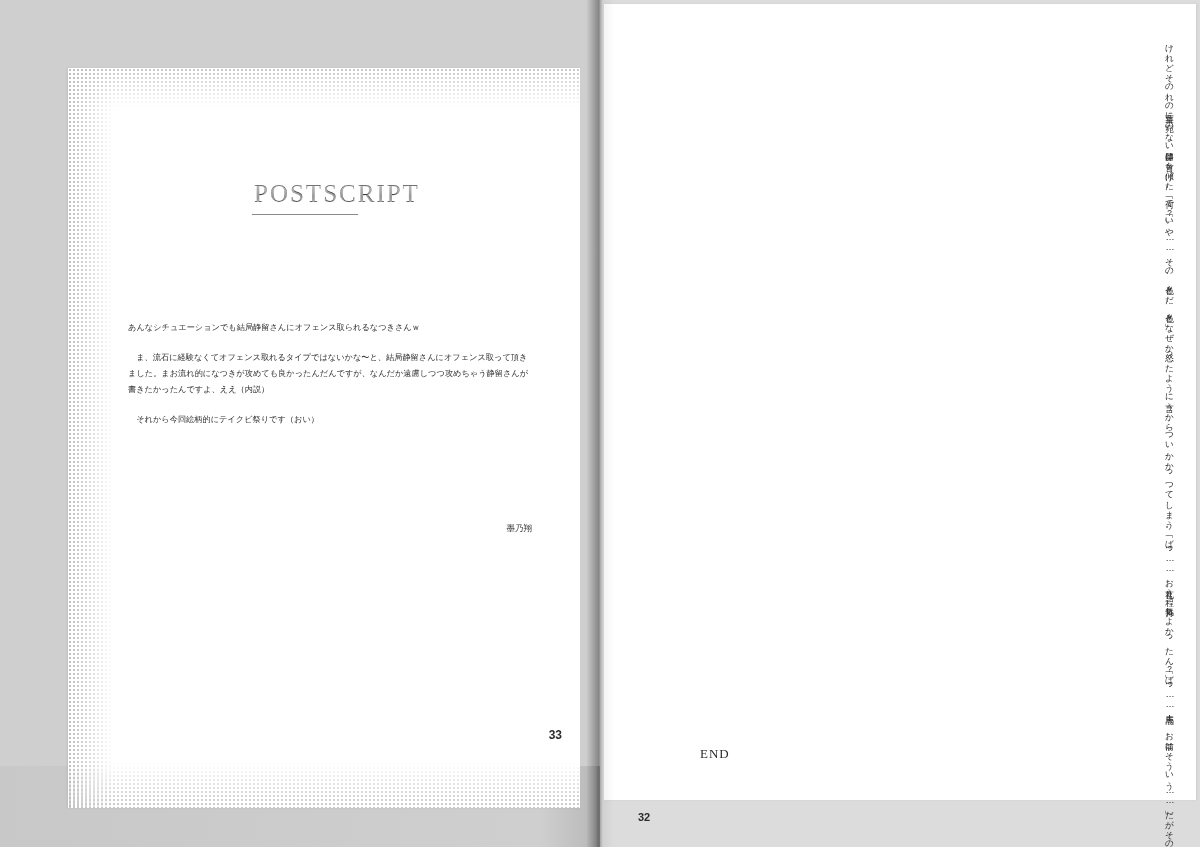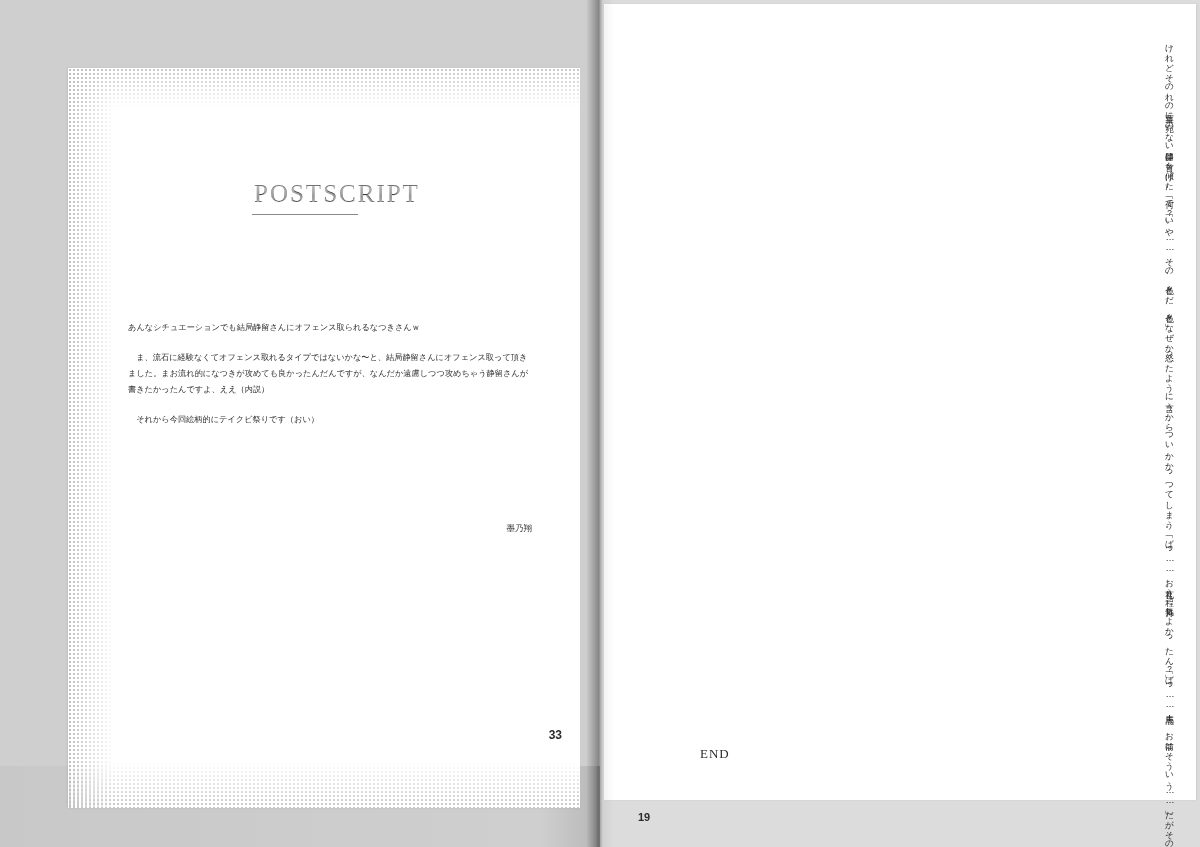--- a/index.html
+++ b/index.html
@@ -224,17 +224,17 @@
         <div class="vcol">「何で？」</div>
         <div class="vcol">「いや……その、色々とだ、色々と」</div>
         <div class="vcol">なぜか怒ったように言うからついかかっつてしまう。</div>
         <div class="vcol">「ばっ……お礼言う程、気持ちよかったん？」</div>
         <div class="vcol">「ばっ……馬鹿！　お前はそういう……」</div>
         <div class="vcol">だがその言葉も尻すぼみしていく、ごにょごによと消え入った所で、また少し声が大きくなる。</div>
 
       </div>
       <div class="vend">END</div>
     </div>
-    <div class="folio-right">19</div>
+    <div class="folio-right">32</div>
   </div>
 
   <div class="gutter-shadow"></div>
 </div>
 
 </body></html>

